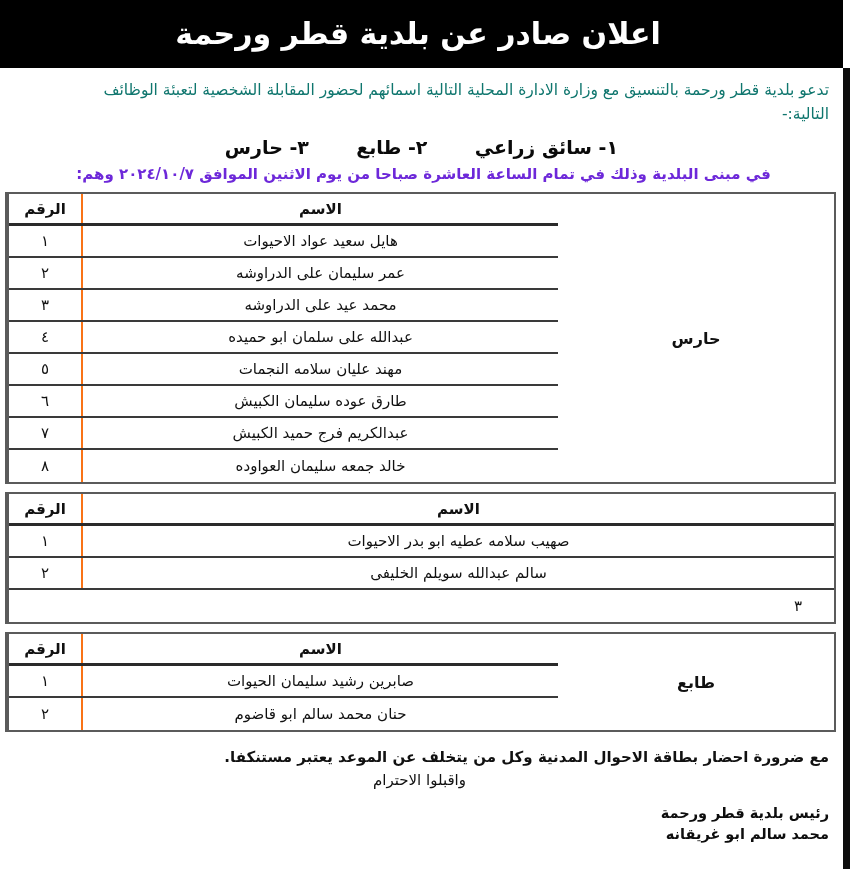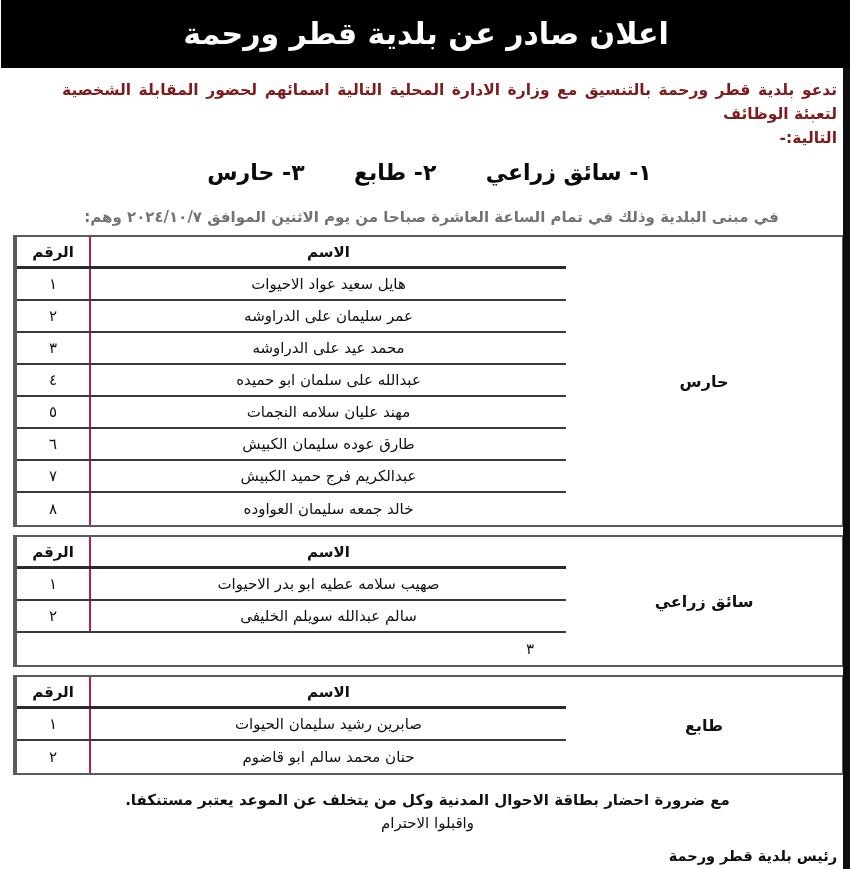--- a/index.html
+++ b/index.html
@@ -14,21 +14,21 @@
     direction:rtl;
   }
 
   
   .page-edge-right{
     position:absolute;top:68px;right:0;width:7px;height:801px;
     background:#0d0d0d;
   }
 
   .sheet{
-    position:absolute;top:0;left:8px;width:843px;height:869px;
+    position:absolute;top:0;left:0;width:843px;height:869px;
     box-sizing:border-box;
   }
 
   
   .banner{
     background:#000000;
     height:68px;
     display:flex;align-items:center;justify-content:center;
     width:850px;
   }
@@ -42,48 +42,48 @@
     text-align:center;
   }
 
   
   .intro{
     padding:10px 14px 0 10px;
     font-size:15.5px;
     line-height:1.55;
     text-align:justify;
     text-align-last:right;
-    font-weight:700;
-    color:#7f1d1d;
+    font-weight:400;
+    color:#0f766e;
     margin-left:44px;
   }
   .intro .tail{display:block;text-align:right;}
 
   
   .jobs-line{
     margin-top:10px;
     padding:0 10px;
     text-align:center;
-    font-size:22px;
+    font-size:19px;
     font-weight:bold;
     direction:rtl;
     color:#0a0a0a;
     white-space:nowrap;
   }
   .jobs-line .job{display:inline-block;}
   .jobs-line .gap{display:inline-block;width:34px;}
 
   
   .datetime{
-    margin-top:23px;
+    margin-top:7px;
     padding:0 10px 0 14px;
     text-align:center;
     font-size:15px;
     font-weight:600;
-    color:#737373;
+    color:#6d28d9;
   }
 
   
   .blocks{
     margin-top:9px;
     padding:0 7px 0 5px;
   }
   .block{
     display:flex;
     border:2px solid #5b5b5b;
@@ -113,40 +113,39 @@
     border-bottom:2px solid #3a3a3a;
     box-sizing:border-box;
   }
   .row:last-child{border-bottom:none;}
   .row.head{border-bottom:3px solid #2a2a2a;}
   .cell-name{
     flex:1 1 auto;
     display:flex;align-items:center;justify-content:center;
     font-size:15px;
     color:#111;
-    border-left:2px solid #be185d;
+    border-left:2px solid #f97316;
     box-sizing:border-box;
     white-space:nowrap;
     overflow:hidden;
   }
   .cell-num{
     width:72px;flex:0 0 72px;
     display:flex;align-items:center;justify-content:center;
     font-size:15px;
     color:#111;
     box-sizing:border-box;
   }
   .row.head .cell-name,.row.head .cell-num{font-weight:700;}
 
   
   .footer{
     padding:6px 14px 0 10px;
   }
   .footer-note{
-    text-align:center;
     font-size:15px;
     font-weight:600;
     color:#111;
     line-height:1.5;
   }
   .footer-regards{
     margin-top:2px;
     text-align:center;
     font-size:15px;
     font-weight:400;
@@ -230,21 +229,20 @@
           <div class="cell-num">٧</div>
         </div>
         <div class="row">
           <div class="cell-name">خالد جمعه سليمان العواوده</div>
           <div class="cell-num">٨</div>
         </div>
       </div>
     </div>
 
     <div class="block">
-      <div class="job-cell">سائق زراعي</div>
       <div class="block-rows">
         <div class="row head">
           <div class="cell-name">الاسم</div>
           <div class="cell-num">الرقم</div>
         </div>
         <div class="row">
           <div class="cell-name">صهيب سلامه عطيه ابو بدر الاحيوات</div>
           <div class="cell-num">١</div>
         </div>
         <div class="row">

